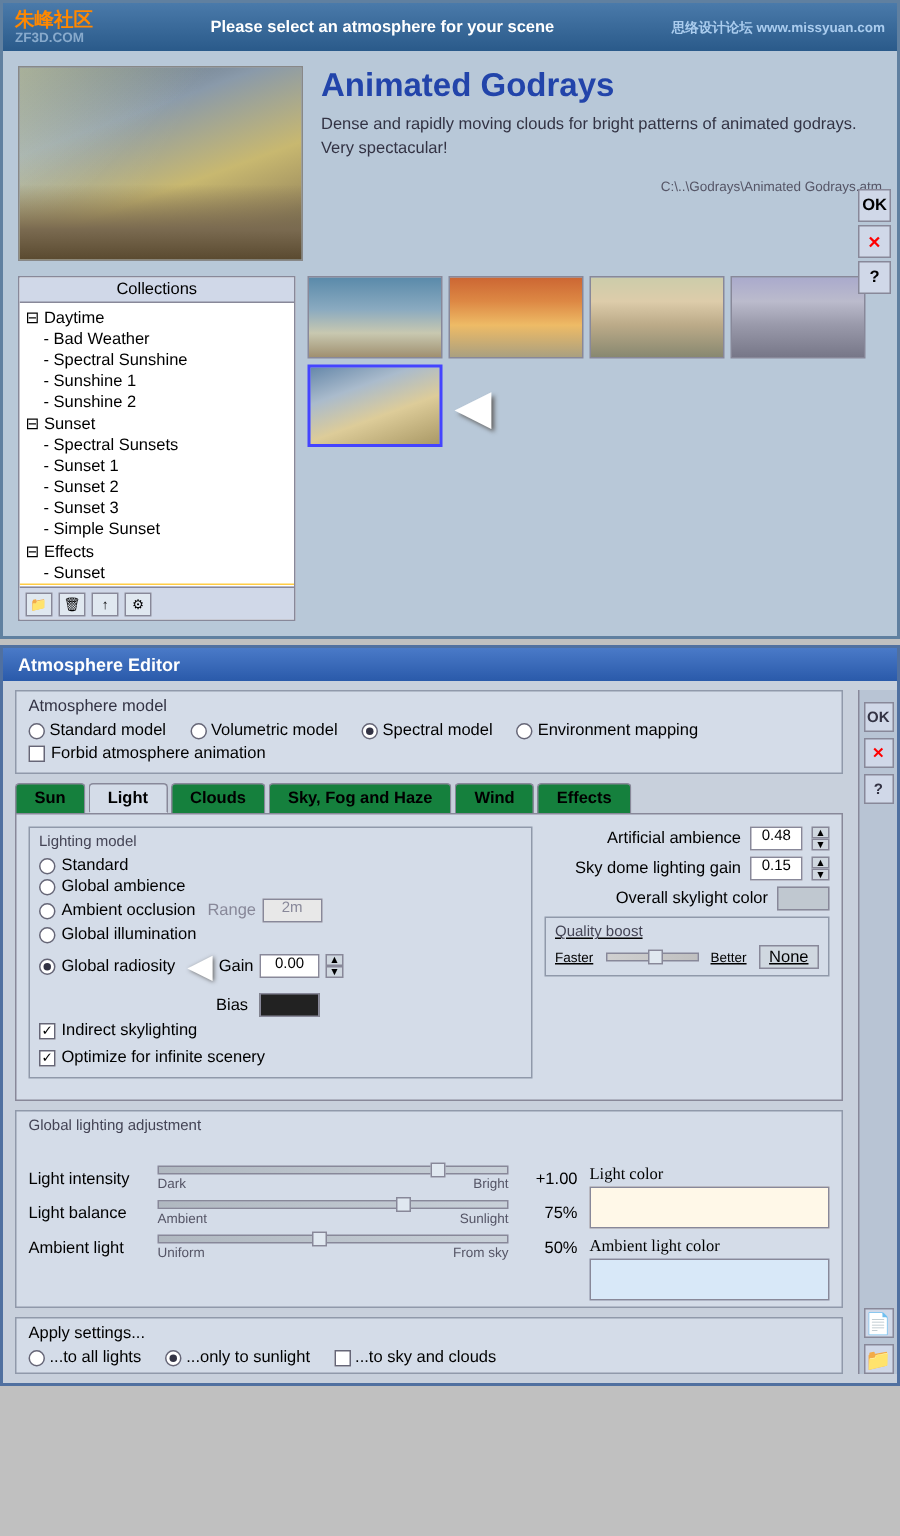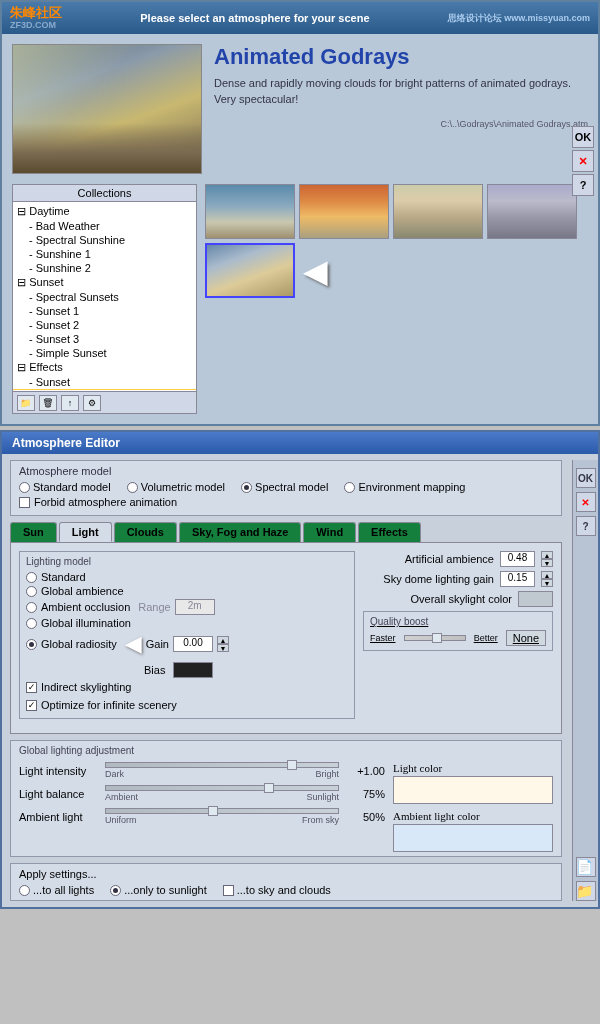--- a/index.html
+++ b/index.html
@@ -454,21 +454,21 @@
     
     .global-section {
       border: 1px solid #9099aa;
       margin: 0 8px 6px 8px;
       padding: 4px 8px;
       background: #d4dce8;
     }
     .global-title {
       font-size: 10px;
       color: #445;
-      margin-bottom: 6px;
+      margin-bottom: 21px;
     }
     .global-content {
       display: flex;
       gap: 8px;
     }
     .global-left {
       flex: 1;
     }
     .global-right {
       width: 160px;

